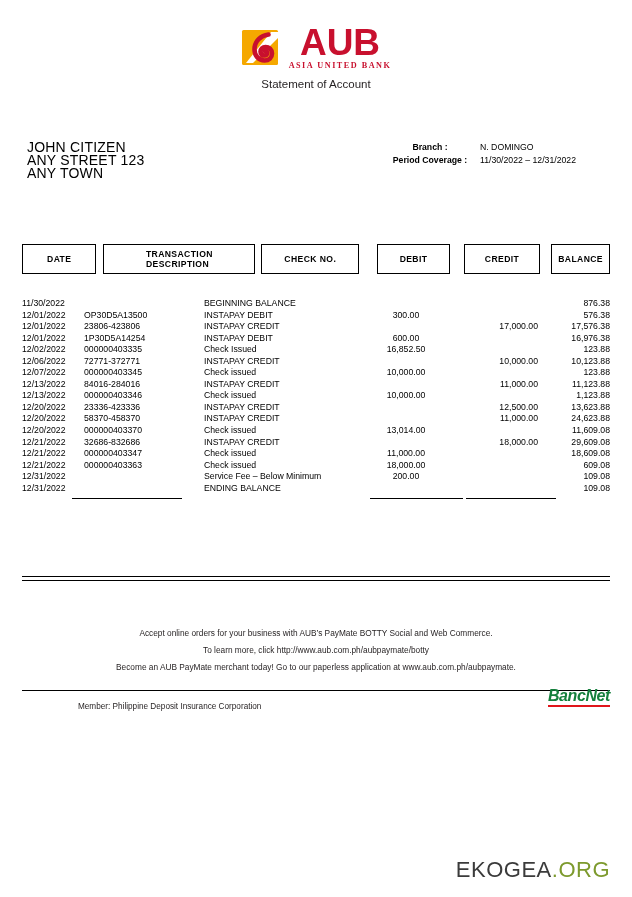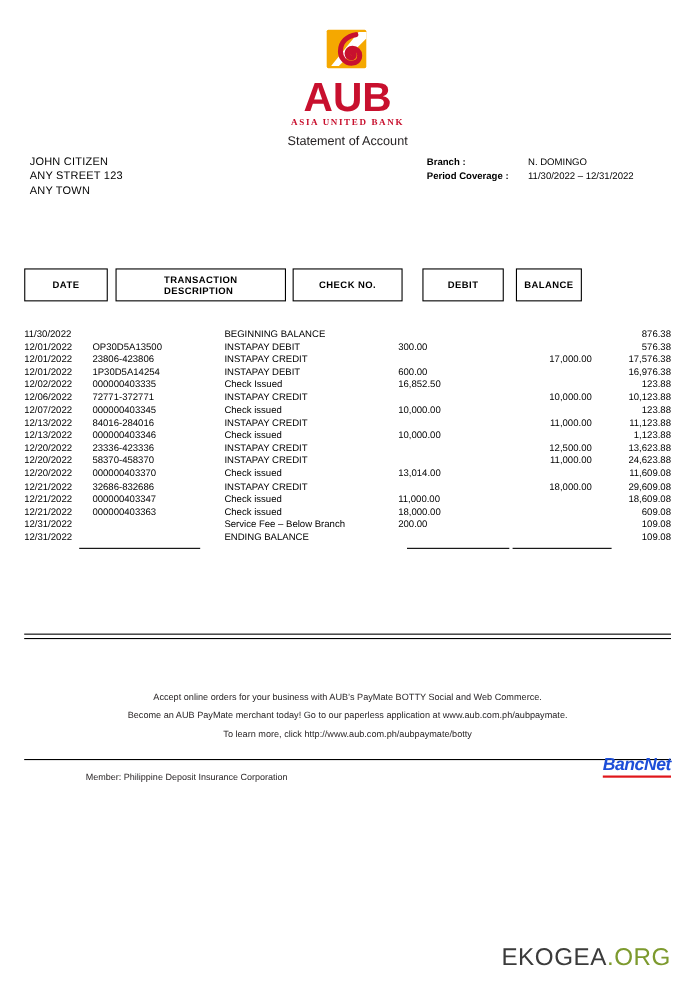--- a/index.html
+++ b/index.html
@@ -21,21 +21,20 @@
     position: absolute;
     top: 26px;
     left: 0;
     width: 632px;
     text-align: center;
   }
   .logo-row {
     display: inline-flex;
     align-items: center;
     gap: 8px;
-    flex-direction: column;
   }
   .logo-mark {
     width: 40px;
     height: 38px;
     position: relative;
     flex: 0 0 auto;
   }
   .logo-text-wrap {
     display: flex;
     flex-direction: column;
@@ -62,37 +61,37 @@
     margin-top: 7px;
     font-size: 11.5px;
     color: #231f20;
   }
 
   
   .addr {
     position: absolute;
     left: 27px;
     top: 141px;
-    font-size: 10px;
+    font-size: 14px;
     line-height: 13.2px;
     letter-spacing: 0.2px;
   }
   .acct {
     position: absolute;
     left: 388px;
     top: 141px;
     font-size: 8.7px;
     line-height: 13.2px;
   }
   .acct-row {
     display: flex;
   }
   .acct-label {
     width: 84px;
-    text-align: left;
+    text-align: center;
     font-weight: bold;
     padding-right: 8px;
   }
   .acct-val {
     white-space: nowrap;
   }
 
   
   .table {
     position: absolute;
@@ -130,21 +129,21 @@
     display: flex;
     height: 11.55px;
     font-size: 8.7px;
     line-height: 11.55px;
     white-space: nowrap;
   }
   .cell { box-sizing: border-box; }
   .c1 { width: 62px; }
   .c2 { width: 120px; }
   .c3 { width: 158px; }
-  .c4 { width: 88px;  text-align: left; }
+  .c4 { width: 88px;  text-align: center; }
   .c5 { width: 88px;  text-align: right; }
   .c6 { width: 72px;  text-align: right; }
 
   
   .total-rule-row {
     display: flex;
     height: 6px;
     margin-top: 4px;
   }
   .rule {
@@ -206,21 +205,21 @@
     position: absolute;
     right: 22px;
     top: 688px;
     text-align: right;
   }
   .bancnet-text {
     font-family: "Liberation Sans", sans-serif;
     font-style: italic;
     font-weight: bold;
     font-size: 16px;
-    color: #1d4ed8;
+    color: #15803d;
     letter-spacing: -0.4px;
     display: block;
     line-height: 16px;
   }
   .bancnet-underline {
     display: block;
     height: 2.2px;
     background: #e0161b;
     margin-top: 1px;
     width: 100%;
@@ -279,20 +278,21 @@
   <div class="thead">
     <div class="th c-date">DATE</div>
     <div class="th c-desc">
       <span>
         <span>TRANSACTION</span><br>
         <span>DESCRIPTION</span>
       </span>
     </div>
     <div class="th c-check">CHECK NO.</div>
     <div class="th c-debit">DEBIT</div>
+    <div class="th c-credit">CREDIT</div>
     <div class="th c-balance">BALANCE</div>
   </div>
 
   <div class="rows" id="rows-container">
       <div class="row">
         <div class="cell c1">11/30/2022</div>
         <div class="cell c2"></div>
         <div class="cell c3">BEGINNING BALANCE</div>
         <div class="cell c4"></div>
         <div class="cell c5"></div>
@@ -406,21 +406,21 @@
         <div class="cell c1">12/21/2022</div>
         <div class="cell c2">000000403363</div>
         <div class="cell c3">Check issued</div>
         <div class="cell c4">18,000.00</div>
         <div class="cell c5"></div>
         <div class="cell c6">609.08</div>
       </div>
       <div class="row">
         <div class="cell c1">12/31/2022</div>
         <div class="cell c2"></div>
-        <div class="cell c3">Service Fee – Below Branch</div>
+        <div class="cell c3">Service Fee – Below Minimum</div>
         <div class="cell c4">200.00</div>
         <div class="cell c5"></div>
         <div class="cell c6">109.08</div>
       </div>
       <div class="row">
         <div class="cell c1">12/31/2022</div>
         <div class="cell c2"></div>
         <div class="cell c3">ENDING BALANCE</div>
         <div class="cell c4"></div>
         <div class="cell c5"></div>
@@ -437,22 +437,22 @@
     <div class="rule" style="width:90px"></div>
   </div>
 
 </div>
 
 <div class="dbl-rule" style="top:576px"></div>
 <div class="single-rule" style="top:690px"></div>
 
 <div class="promo">
   <div>Accept online orders for your business with AUB’s PayMate BOTTY Social and Web Commerce.</div>
+  <div>To learn more, click http://www.aub.com.ph/aubpaymate/botty</div>
   <div>Become an AUB PayMate merchant today! Go to our paperless application at www.aub.com.ph/aubpaymate.</div>
-  <div>To learn more, click http://www.aub.com.ph/aubpaymate/botty</div>
 </div>
 
 <div class="member">Member: Philippine Deposit Insurance Corporation</div>
 <div class="bancnet">
   <span class="bancnet-text">BancNet</span>
   <span class="bancnet-underline"></span>
 </div>
 
 <div class="watermark">
   <span class="wm-dark">EKOGEA</span><span class="wm-green">.ORG</span>

